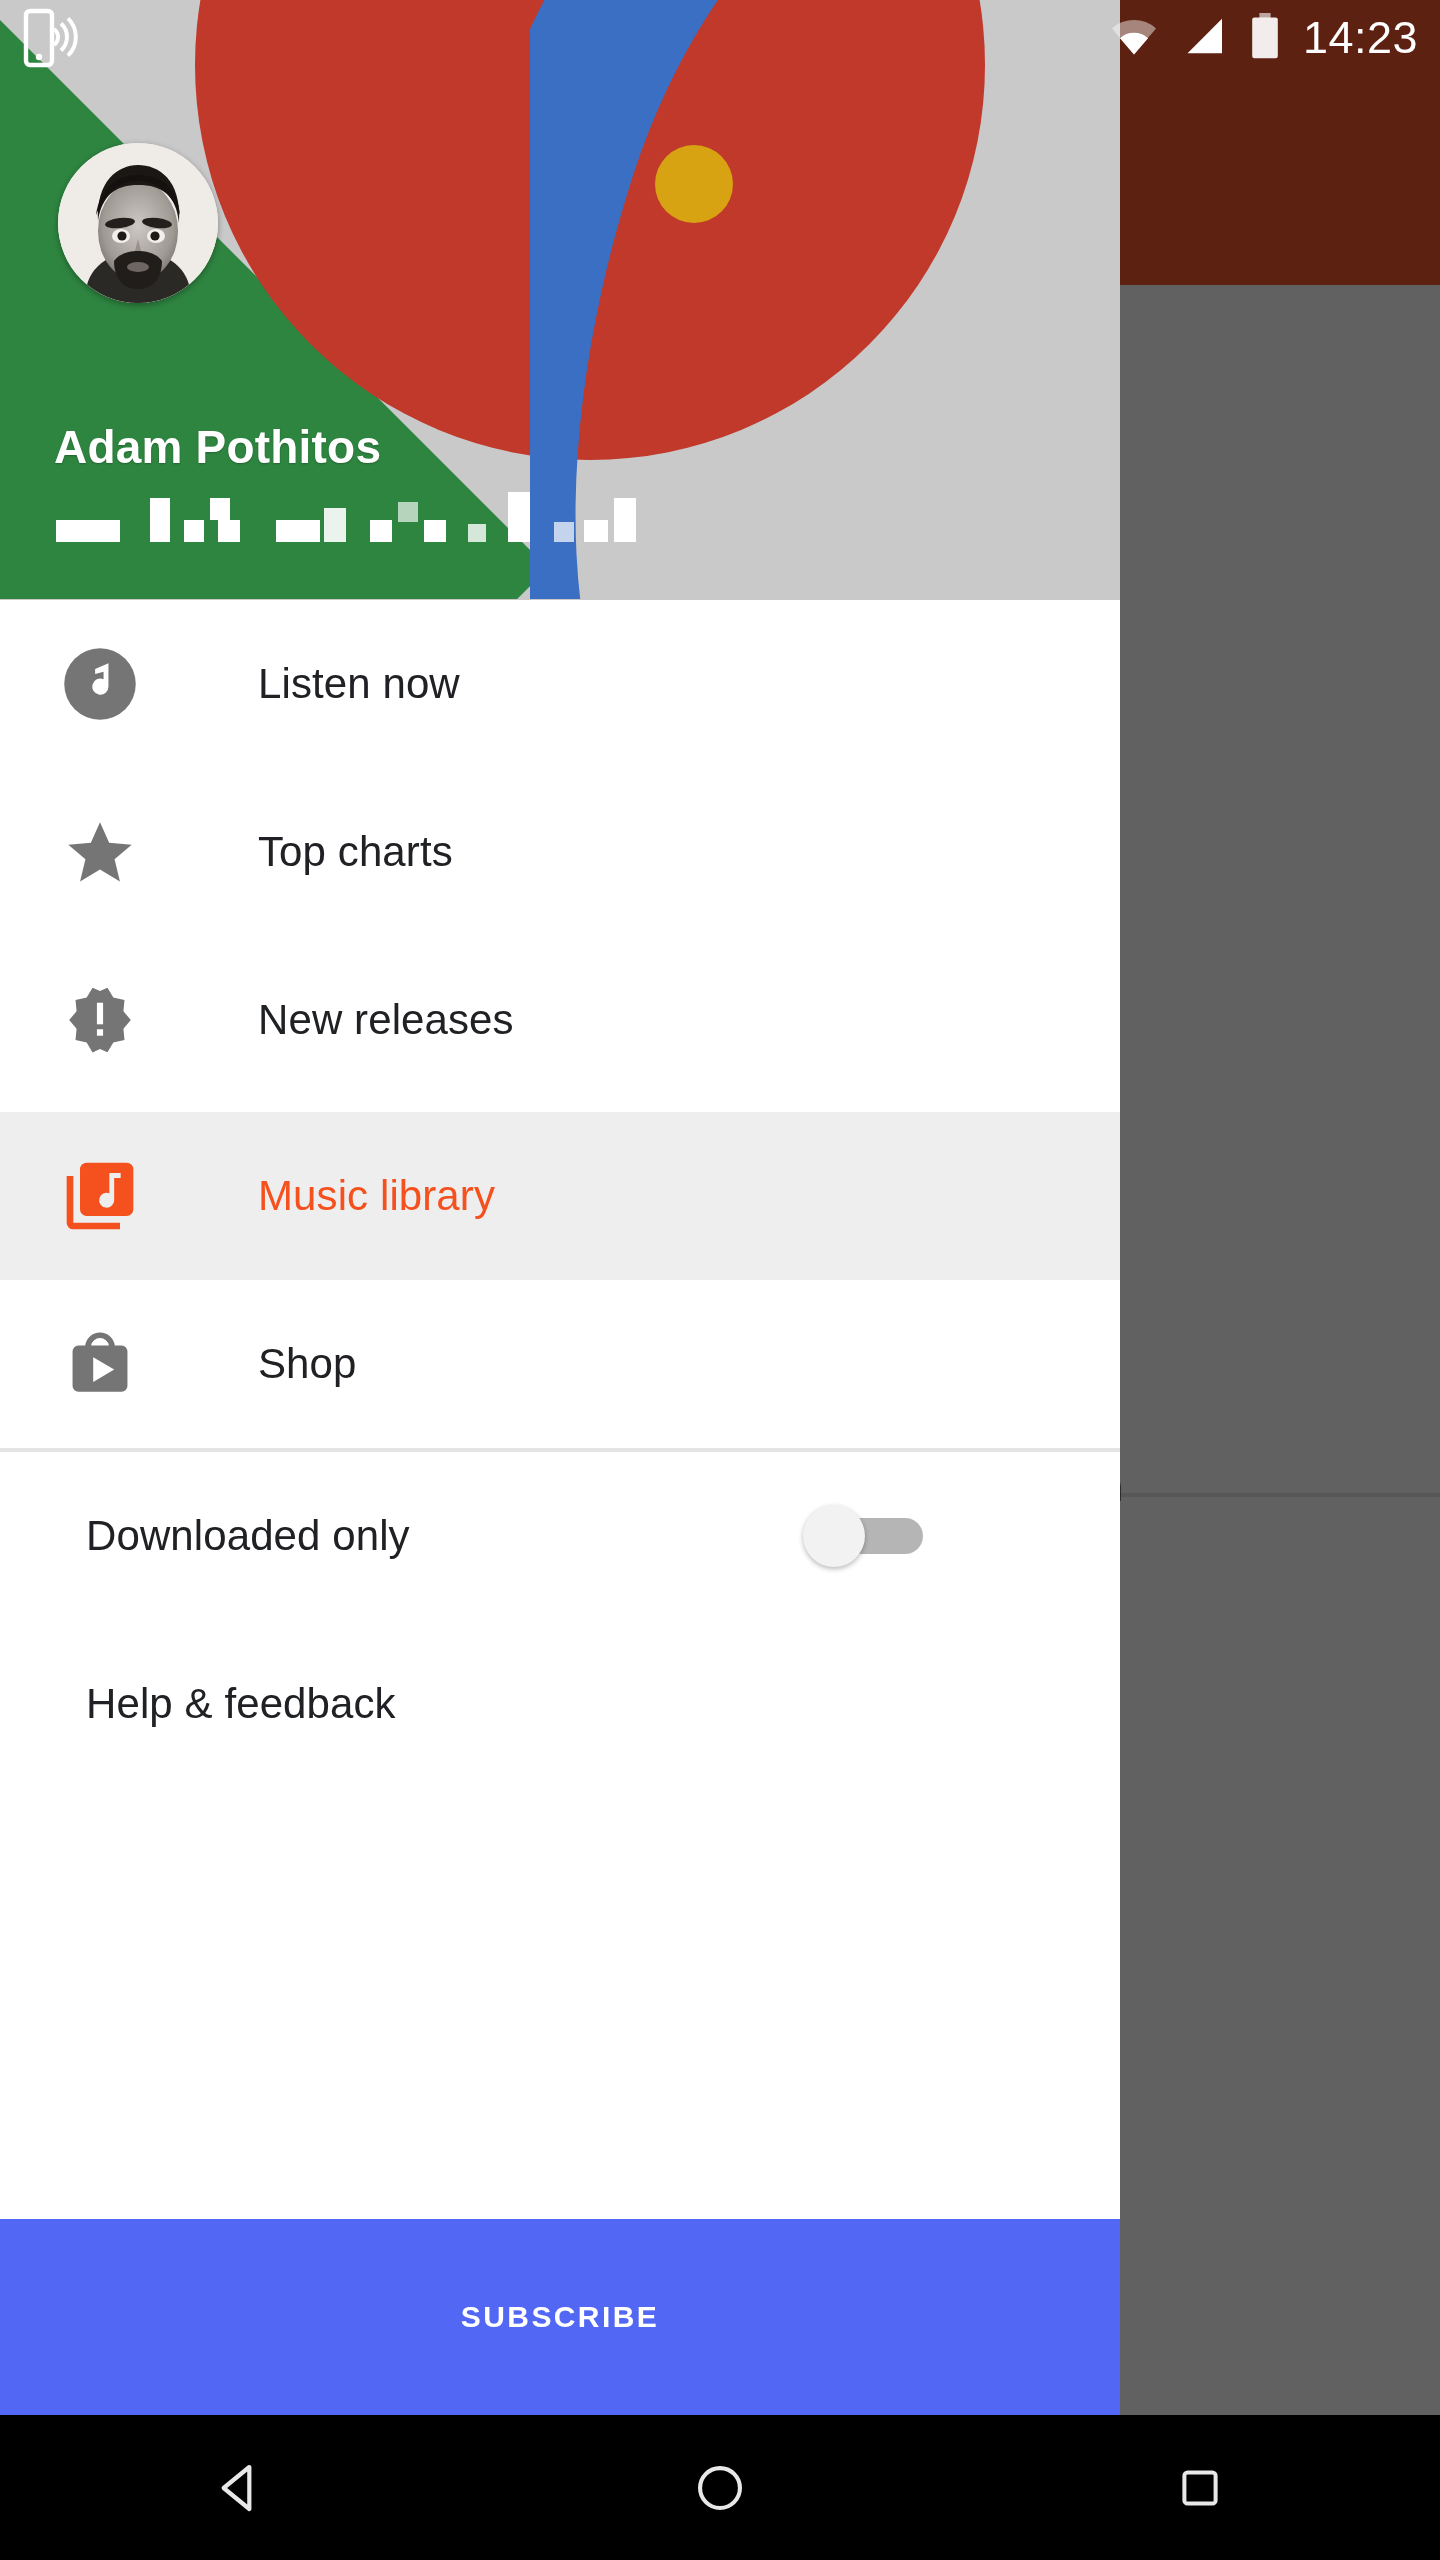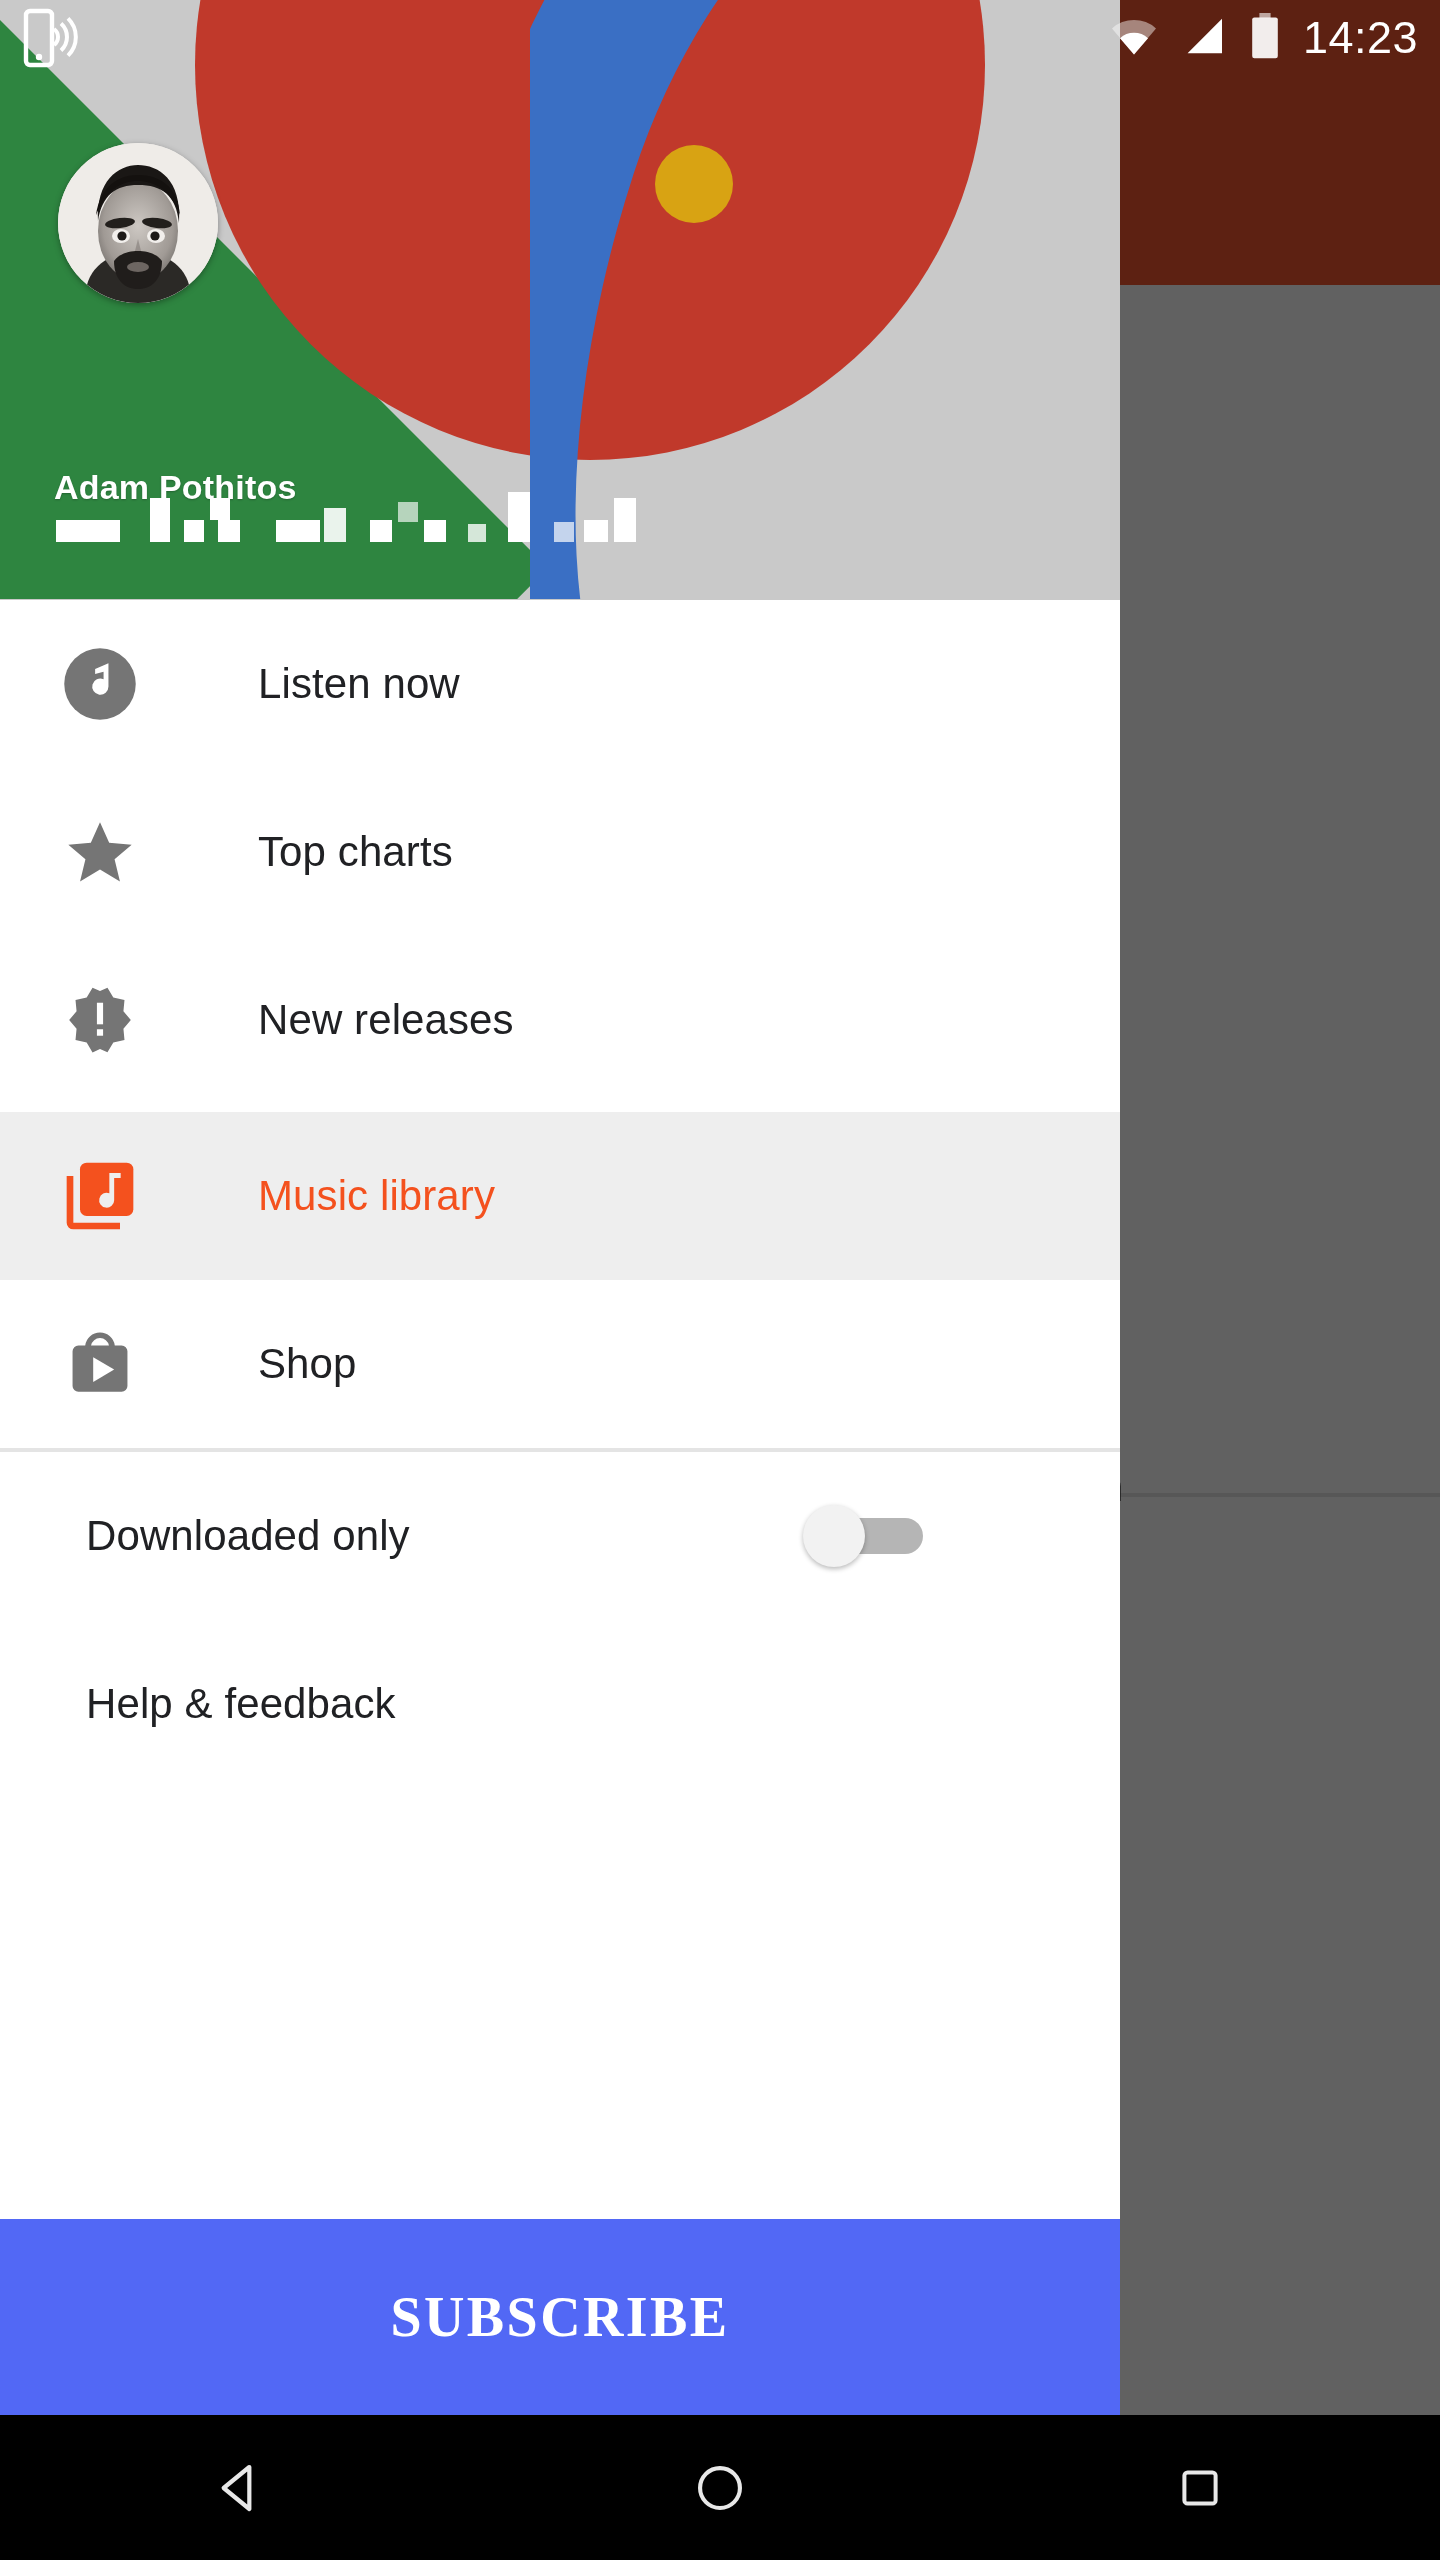--- a/index.html
+++ b/index.html
@@ -46,22 +46,22 @@
     transform:rotate(18deg); }
   .hdr-yellow { position:absolute; left:655px; top:145px; width:78px; height:78px;
     border-radius:50%; background:#d8a313; }
   .hdr-graybot { position:absolute; left:0; bottom:-1px; width:1120px; height:2px; background:#c9c9c9; }
 
   .avatar { position:absolute; left:58px; top:143px; width:160px; height:160px;
     border-radius:50%; overflow:hidden; background:#efece8;
     box-shadow:0 2px 6px rgba(0,0,0,.35); z-index:5; }
   .avatar svg { display:block; width:160px; height:160px; }
 
-  .acct-name { position:absolute; left:54px; top:420px; color:#fff; font-size:34px;
-    font-weight:700; letter-spacing:.2px; z-index:5; text-shadow:0 1px 2px rgba(0,0,0,.25);margin-top:48px; }
+  .acct-name { position:absolute; left:54px; top:420px; color:#fff; font-size:46px;
+    font-weight:700; letter-spacing:.2px; z-index:5; text-shadow:0 1px 2px rgba(0,0,0,.25); }
   .acct-email { position:absolute; left:56px; top:486px; z-index:5;
     display:flex; align-items:flex-end; height:56px; gap:8px; }
   .px { background:#fff; display:block; }
 
   
   .menu { position:absolute; left:0; top:600px; width:1120px; }
   .item { position:relative; display:flex; align-items:center; height:168px;
     padding-left:8px; cursor:pointer; }
   .item.selected { background:#eeeeee;margin-top:8px; }
   .item-icon { position:absolute; left:57px; width:86px; height:86px;
@@ -79,21 +79,21 @@
     width:120px; height:50px; }
   .sw-track { position:absolute; left:30px; top:7px; width:90px; height:36px;
     border-radius:18px; background:#b5b5b5; }
   .sw-thumb { position:absolute; left:0; top:0; width:62px; height:62px; margin-top:-6px;
     border-radius:50%; background:#f2f2f2; box-shadow:0 2px 5px rgba(0,0,0,.28); }
 
   
   .subscribe { position:absolute; left:0; bottom:0; width:1120px; height:196px;
     background:#5268f5; display:flex; align-items:center; justify-content:center;
     cursor:pointer; }
-  .subscribe span { color:#fff; font-size:56px; font-weight:700; letter-spacing:2.4px;font-family:Liberation Serif, serif; }
+  .subscribe span { color:#fff; font-size:30px; font-weight:700; letter-spacing:2.4px; }
 
   
   .navbar { position:absolute; left:0; bottom:0; width:1440px; height:145px;
     background:#000; display:flex; align-items:center; z-index:70; }
   .nav-btn { flex:1; display:flex; align-items:center; justify-content:center; cursor:pointer; }
 </style>
 </head>
 <body>
 
 <div id="screen">

